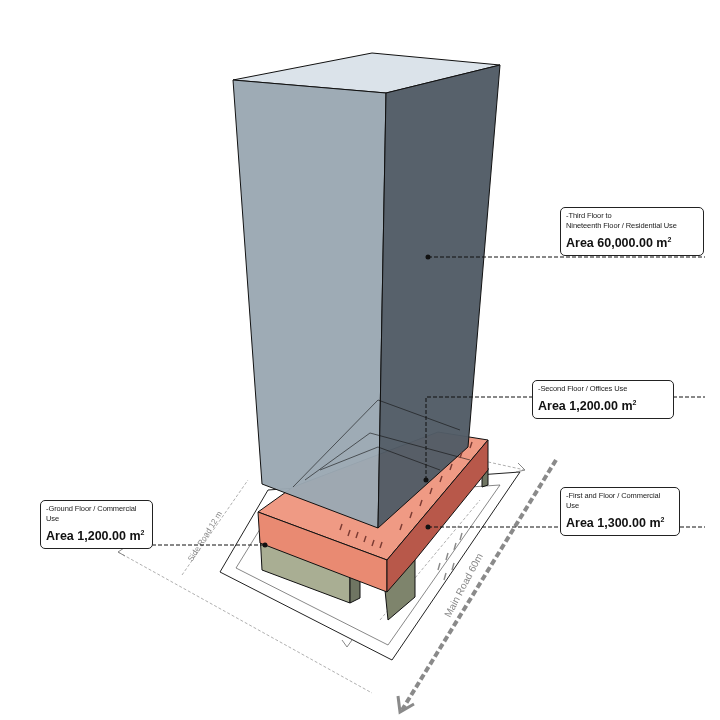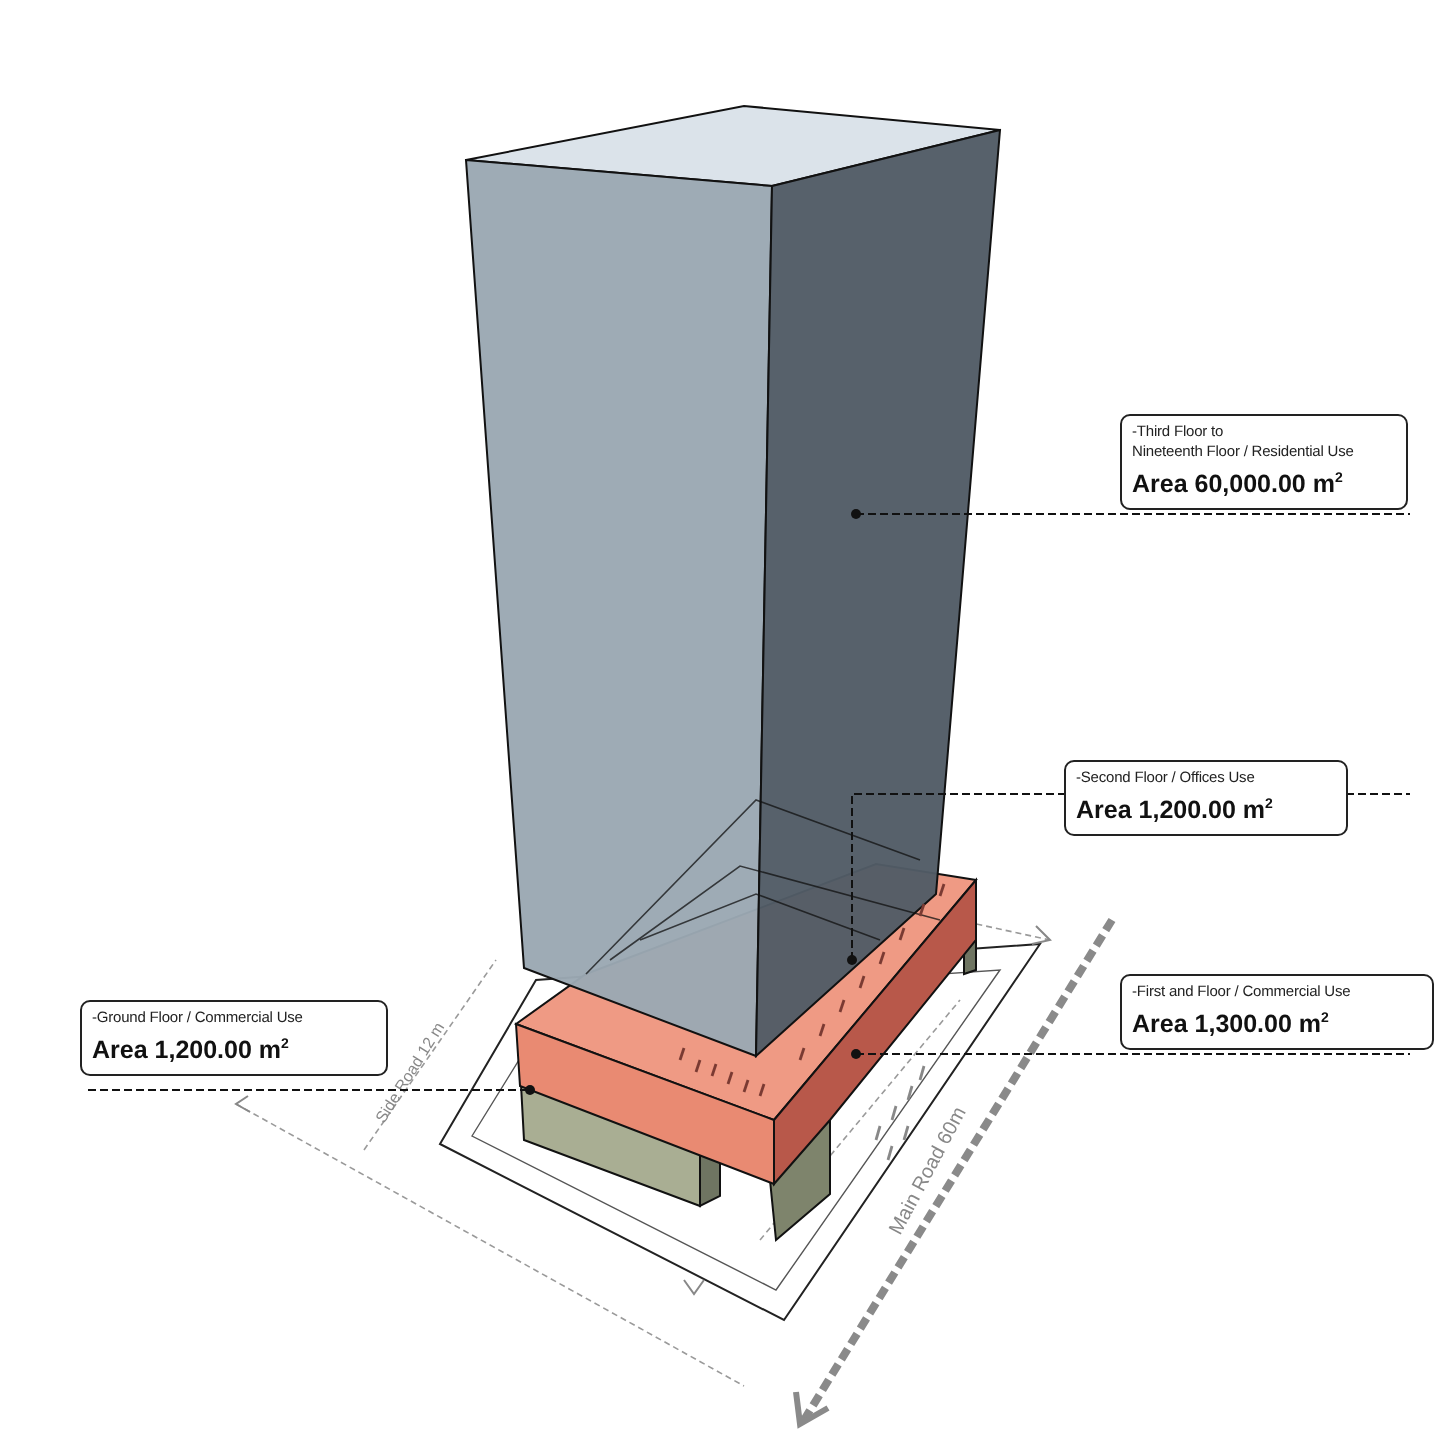--- a/index.html
+++ b/index.html
@@ -114,21 +114,21 @@
   <div class="label-desc">-Third Floor to</div>
   <div class="label-desc">Nineteenth Floor / Residential Use</div>
   <div class="label-area"><span>Area 60,000.00 m</span><sup>2</sup></div>
 </div>
 
 <div class="label-box" style="left:532px; top:352px; width:142px;margin-top:28px;">
   <div class="label-desc">-Second Floor / Offices Use</div>
   <div class="label-area"><span>Area 1,200.00 m</span><sup>2</sup></div>
 </div>
 
-<div class="label-box" style="left:560px; top:487px; width:157px;">
+<div class="label-box" style="left:560px; top:487px; width:120px;">
   <div class="label-desc">-First and Floor / Commercial Use</div>
   <div class="label-area"><span>Area 1,300.00 m</span><sup>2</sup></div>
 </div>
 
-<div class="label-box" style="left:40px; top:500px; width:154px;">
+<div class="label-box" style="left:40px; top:500px; width:113px;">
   <div class="label-desc">-Ground Floor / Commercial Use</div>
   <div class="label-area"><span>Area 1,200.00 m</span><sup>2</sup></div>
 </div>
 
 </body></html>

